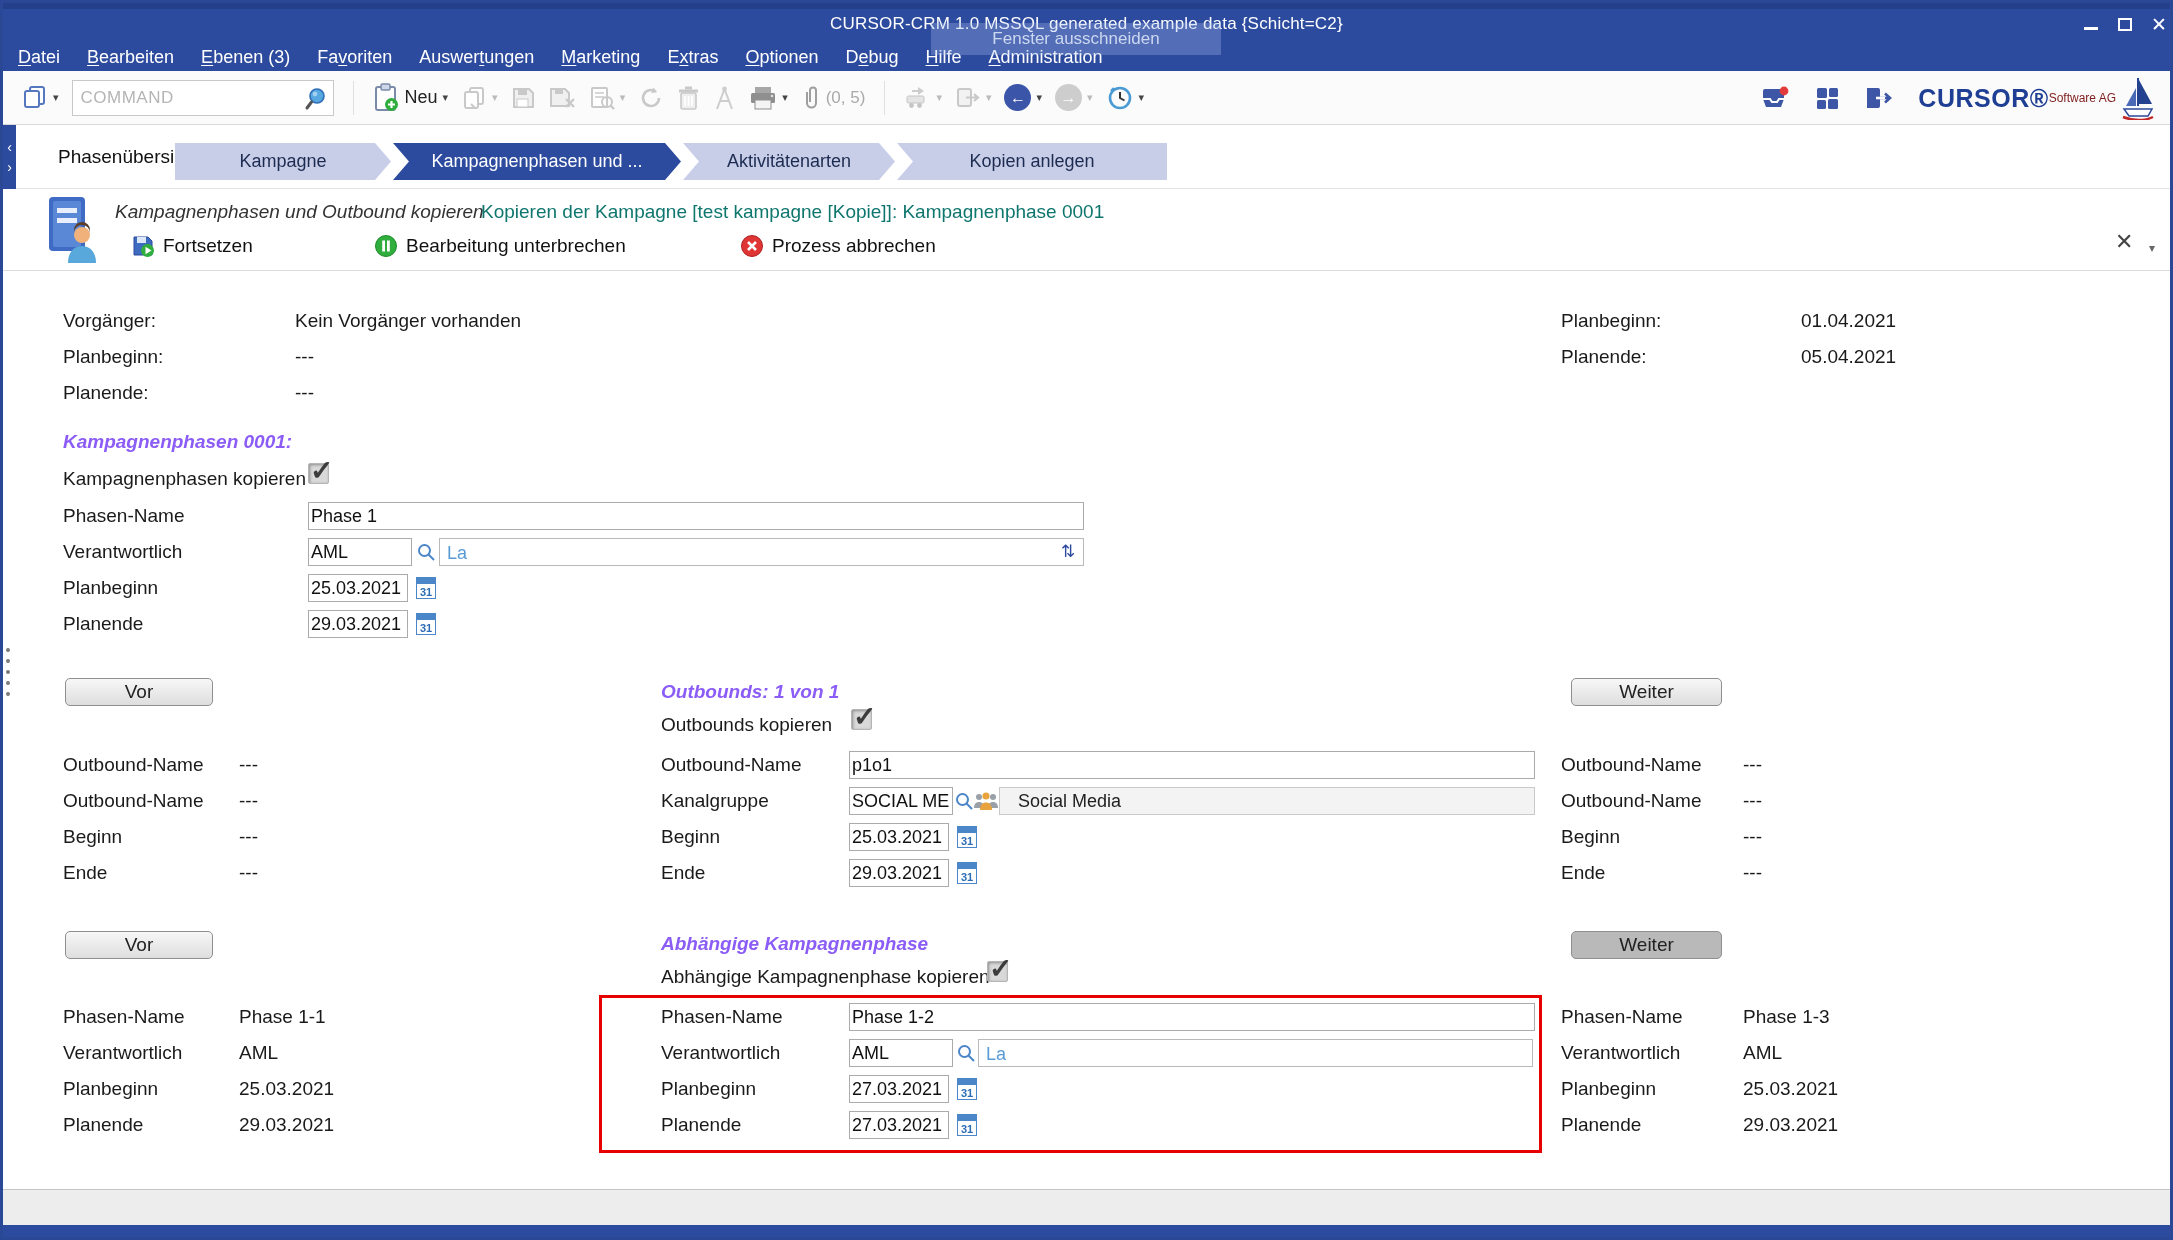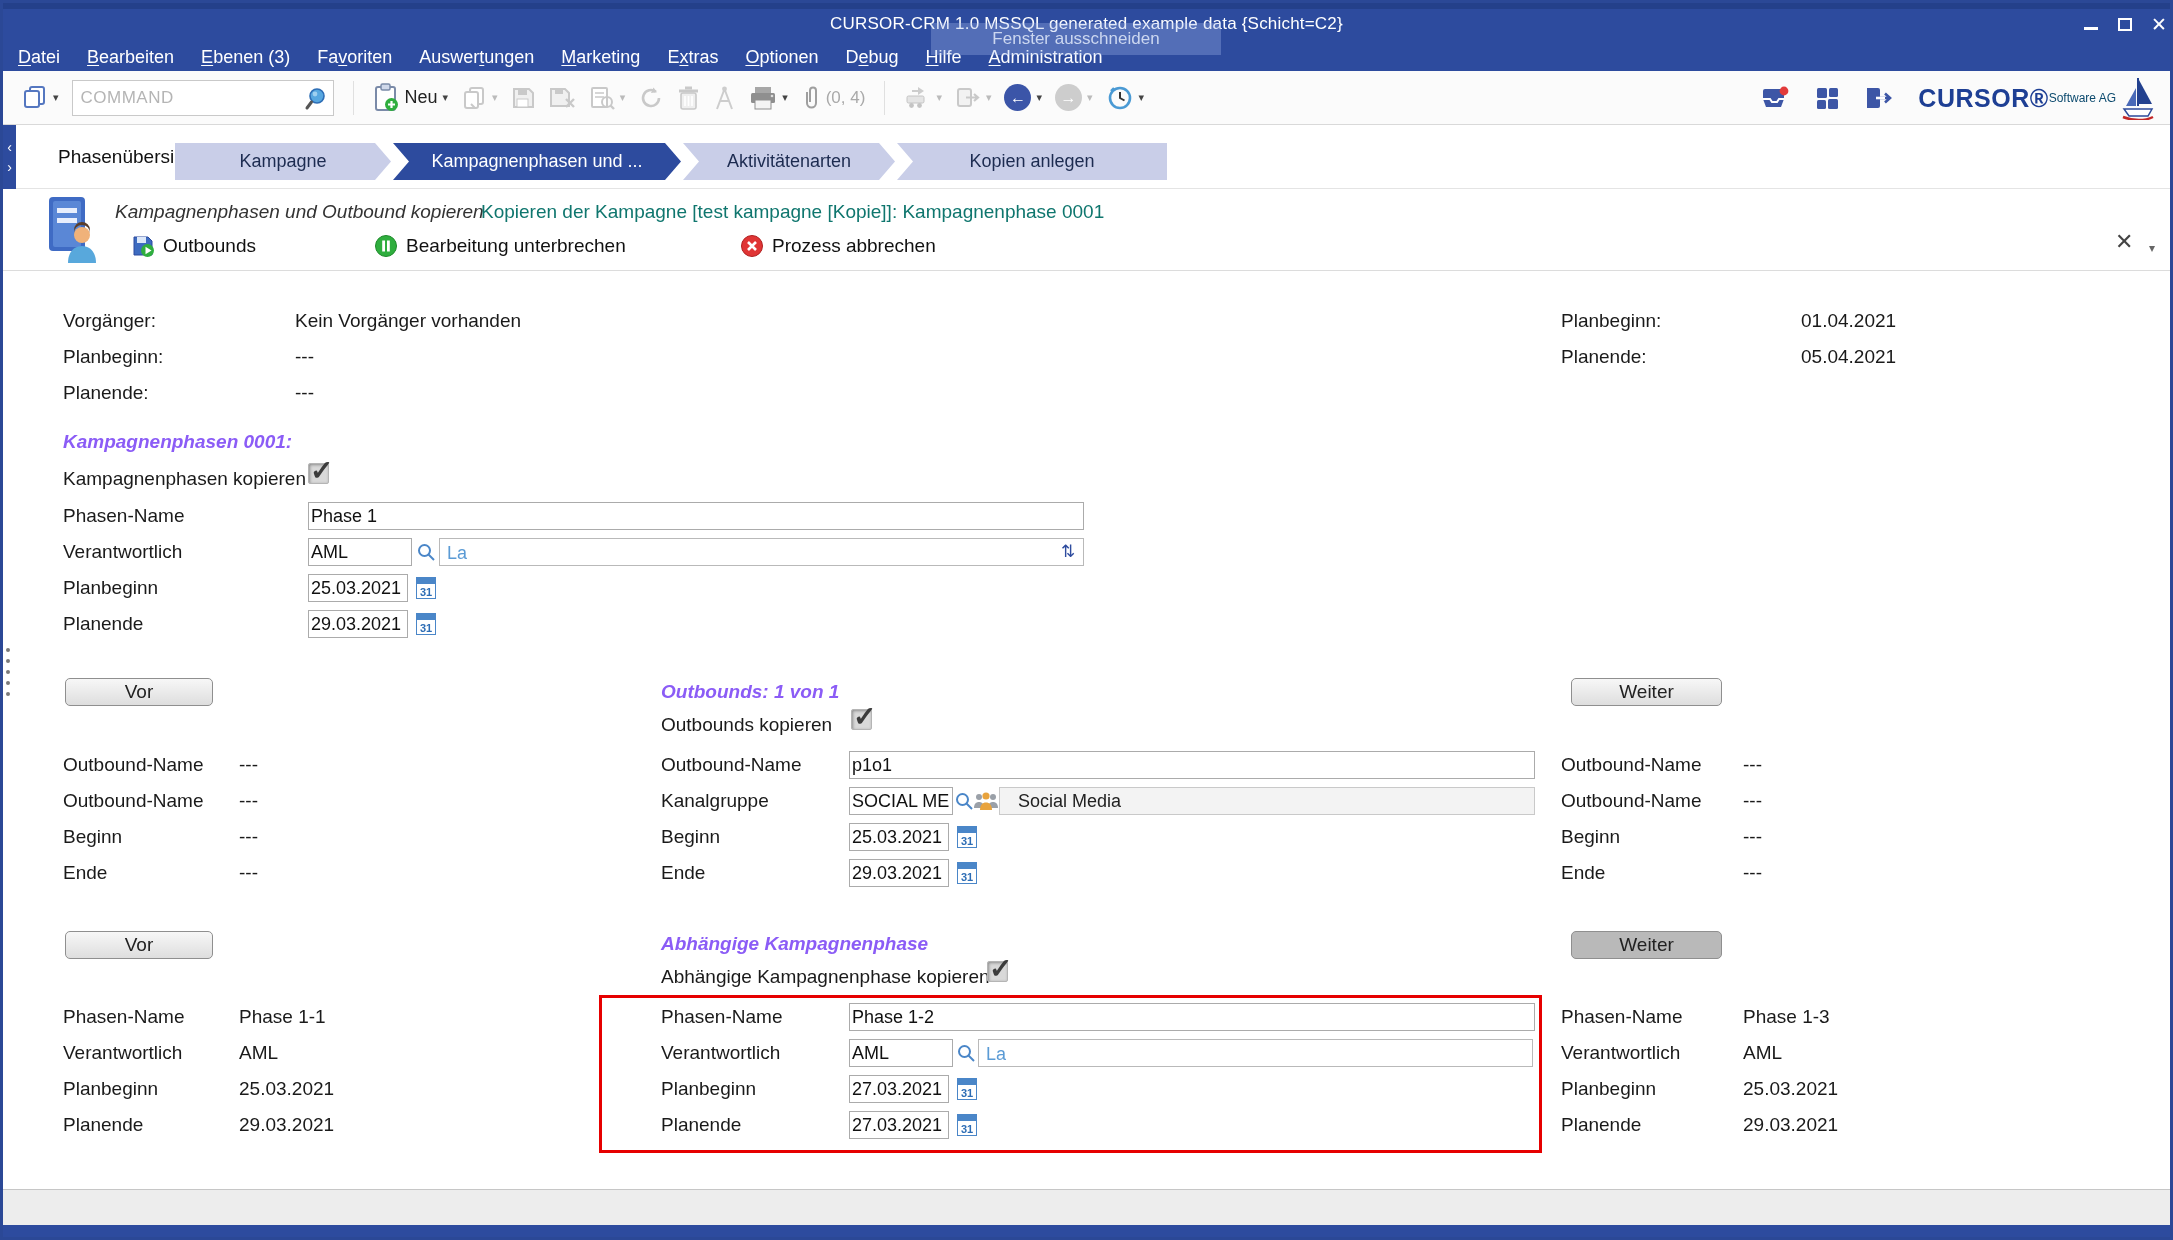--- a/index.html
+++ b/index.html
@@ -34,21 +34,21 @@
   .cmdwrap input::placeholder{color:#b5b5b5}
   .cmd-search{position:absolute;right:4px;top:5px;cursor:pointer}
   .navcirc{width:27px;height:27px;border-radius:50%;background:#3b55a8;color:#fff;display:flex;align-items:center;justify-content:center;font-size:16px;font-weight:bold}
   .navcirc.disabled{background:#cdcdcd}
   .neulabel{font-size:18px;color:#222}
   .attcount{font-size:17px;color:#a9a9a9}
   .toolbar-right{position:absolute;right:14px;top:68px;height:54px;display:flex;align-items:center;gap:24px}
   .logoblk{display:flex;align-items:center;gap:4px;cursor:pointer}
   .logotxt{display:flex;flex-direction:row;line-height:1}
   .logoname{font-size:25px;font-weight:bold;color:#1e3f94;letter-spacing:.5px}
-  .logosub{font-size:12px;color:#0c4a6e;margin-top:6px}
+  .logosub{font-size:12px;color:#7f1d1d;margin-top:6px}
 
   
   .phasebar{position:absolute;left:0;top:122px;width:100%;height:64px;background:#fff;border-bottom:1px solid #e4e4e4}
   .pb-strip{position:absolute;left:0;top:0;width:13px;height:64px;background:#2d4b9e;color:#fff;font-size:14px;display:flex;flex-direction:column;align-items:center;justify-content:center;gap:4px;cursor:pointer}
   .pb-label{position:absolute;left:55px;top:0;height:64px;line-height:64px;font-size:19px;color:#111}
   .ptab{position:absolute;top:18px;height:37px;background:#c9cee8;color:#1c2b50;font-size:18px;text-align:center;line-height:37px;cursor:pointer;
         clip-path:polygon(0 0,calc(100% - 16px) 0,100% 50%,calc(100% - 16px) 100%,0 100%,16px 50%)}
   .ptab.first{clip-path:polygon(0 0,calc(100% - 16px) 0,100% 50%,calc(100% - 16px) 100%,0 100%)}
   .ptab.last{clip-path:polygon(0 0,100% 0,100% 100%,0 100%,16px 50%)}
   .ptab.active{background:#2d4b9e;color:#fff;font-weight:normal}
@@ -206,21 +206,21 @@
           <rect x="2" y="8" width="24" height="10" rx="1.5" fill="#8f8f8f"></rect>
           <rect x="6" y="15" width="16" height="9" fill="#f4f4f4" stroke="#8f8f8f"></rect>
           <circle cx="23" cy="11" r="1.3" fill="#dedede"></circle>
         </svg>
       <span class="caret">▾</span>
     </div>
     <div class="titem">
       <svg width="20" height="27" viewBox="0 0 20 27">
           <path d="M6 8v11a4.5 4.5 0 0 0 9 0V6.5a3 3 0 0 0-6 0V18" fill="none" stroke="#9f9f9f" stroke-width="2"></path>
         </svg>
-      <span class="attcount">(0, 4)</span>
+      <span class="attcount">(0, 5)</span>
     </div>
     <div class="tsep"></div>
     <div class="titem">
       <svg width="27" height="25" viewBox="0 0 27 25">
           <path d="M14 2l6 4-6 4z" fill="#cdcdcd"></path>
           <path d="M14 6H8" stroke="#cdcdcd" stroke-width="2"></path>
           <rect x="3" y="11" width="17" height="7" rx="1.5" fill="#e4e4e4" stroke="#c4c4c4"></rect>
           <circle cx="7.5" cy="20.5" r="2.4" fill="#c4c4c4"></circle>
           <circle cx="15.5" cy="20.5" r="2.4" fill="#c4c4c4"></circle>
         </svg>
@@ -313,21 +313,21 @@
   <div class="hdr-sub">Kampagnenphasen und Outbound kopieren</div>
   <div class="hdr-title">Kopieren der Kampagne [test kampagne [Kopie]]: Kampagnenphase 0001</div>
 
   <div class="hbtn" style="left:128px">
     <svg width="24" height="24" viewBox="0 0 24 24">
         <path d="M3 3h14l4 4v14H3z" fill="#3d6bc0" stroke="#2d4b9e"></path>
         <rect x="6" y="3" width="9" height="6" fill="#dce8fa"></rect>
         <circle cx="16.5" cy="16.5" r="6.5" fill="#2fae3e"></circle>
         <path d="M14.5 12.8l6 3.7-6 3.7z" fill="#fff"></path>
       </svg>
-    <span>Outbounds</span>
+    <span>Fortsetzen</span>
   </div>
   <div class="hbtn" style="left:371px">
     <svg width="24" height="24" viewBox="0 0 24 24">
         <circle cx="12" cy="12" r="10.5" fill="#2fae3e" stroke="#1d8a2a"></circle>
         <rect x="8.2" y="6.5" width="2.8" height="11" fill="#fff"></rect>
         <rect x="13" y="6.5" width="2.8" height="11" fill="#fff"></rect>
       </svg>
     <span>Bearbeitung unterbrechen</span>
   </div>
   <div class="hbtn" style="left:737px">

